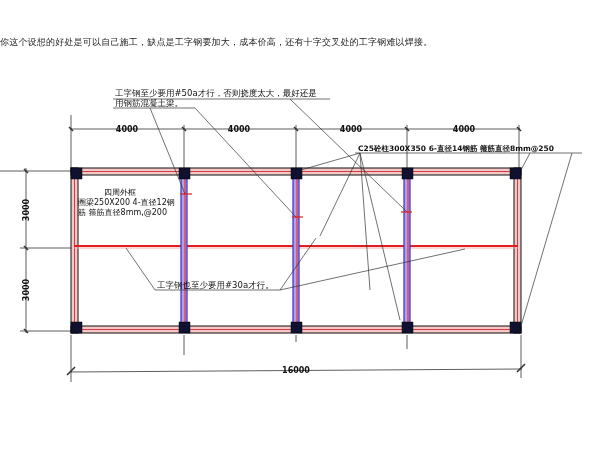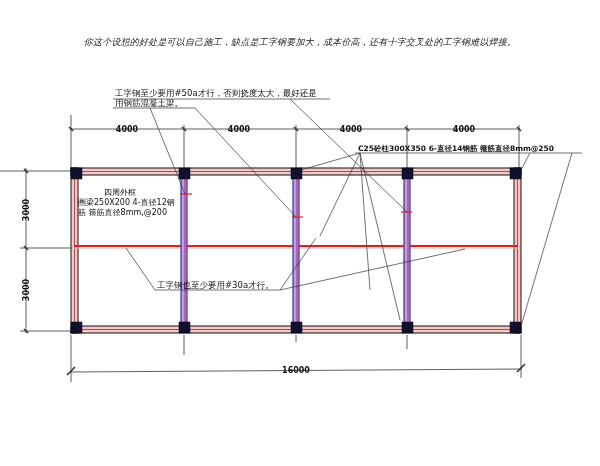--- a/index.html
+++ b/index.html
@@ -1,17 +1,17 @@
 <!DOCTYPE html>
 <html><head>
 <meta charset="utf-8">
 <style>
   html, body { margin:0; padding:0; background:#ffffff; }
   body { width:600px; height:466px; position:relative; overflow:hidden; font-family:"DejaVu Sans", sans-serif; }
-  .comment { position:absolute; left:0; top:36px; width:600px; text-align:center; font-size:9px; color:#222; letter-spacing:0.2px;font-style:italic; }
+  .comment { position:absolute; left:0; top:36px; width:600px; text-align:left; font-size:9px; color:#222; letter-spacing:0.2px; }
   svg { position:absolute; left:0; top:0; }
   .lbl { font-family:"DejaVu Sans", sans-serif; fill:#111; }
   .dim { font-family:"DejaVu Sans", sans-serif; font-weight:bold; fill:#111; font-size:8px; }
 </style>
 </head>
 <body>
 
 <div class="comment">你这个设想的好处是可以自己施工，缺点是工字钢要加大，成本价高，还有十字交叉处的工字钢难以焊接。</div>
 
 <svg width="600" height="466" viewBox="0 0 600 466">

